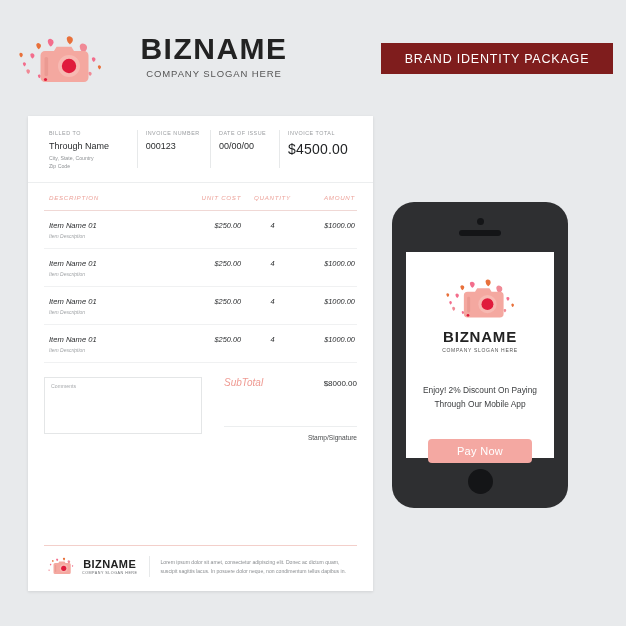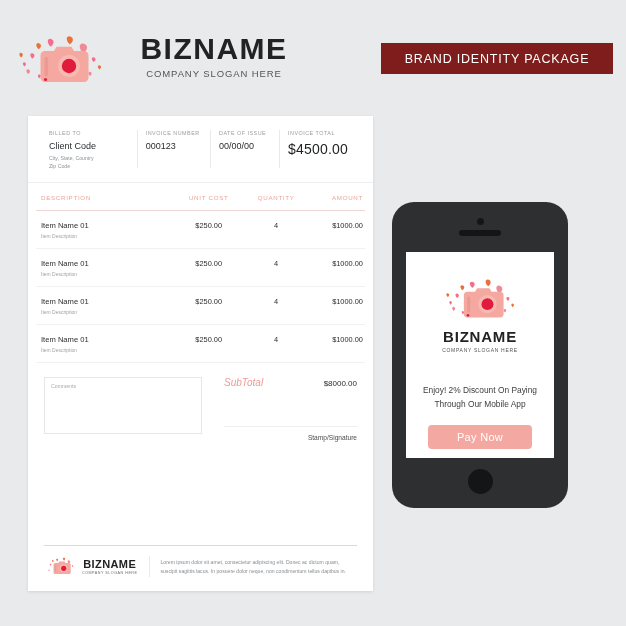--- a/index.html
+++ b/index.html
@@ -64,31 +64,31 @@
   .bc-3 { width:77px; }
   .bc-4 { width:80px; }
   .bl-label {
     font-size:5.4px; letter-spacing:0.5px; color:#9a9da0; margin-bottom:5px;
   }
   .bl-main { font-size:9px; color:#2b2d2f; }
   .bl-sub { font-size:5.2px; color:#8e9194; line-height:8px; margin-top:3px; }
   .bl-total { font-size:14px; color:#1f2123; letter-spacing:0.2px; }
 
   
-  .tbl { padding:0 8px; }
+  .tbl { padding:0 16px;font-style:italic; }
   .tbl-head {
     display:flex; padding:11px 0 9px 0; border-bottom:1px solid #f0d8d5;
   }
   .tbl-head div { font-size:6.2px; letter-spacing:0.7px; color:#eda49c; }
   .tbl-row {
     display:flex; align-items:flex-start; padding:10px 0 9px 0;
     border-bottom:1px solid #f0f1f2;
   }
   .c-desc { width:42%; padding-left:5px; }
-  .c-cost { width:21%; text-align:center; }
+  .c-cost { width:21%; text-align:right; }
   .c-qty  { width:20%; text-align:center; }
   .c-amt  { width:17%; text-align:right; padding-right:2px; }
   .it-name { font-size:7.6px; color:#2b2d2f; }
   .it-desc { font-size:5px; color:#a0a3a6; margin-top:3px; }
   .it-val { font-size:7.4px; color:#2b2d2f; }
 
   
   .totals-area { display:flex; padding:14px 16px 0 16px; }
   .comments-box {
     width:158px; height:57px; border:1px solid #e4e6e7; padding:5px 6px;
@@ -138,21 +138,21 @@
   }
   .ph-logo { position:relative; width:90px; height:48px; margin:24px auto 0 auto; }
   .ph-brand { text-align:center; margin-top:4px; }
   .ph-name { font-size:15px; font-weight:bold; letter-spacing:0.8px; color:#222; }
   .ph-slogan { font-size:5px; letter-spacing:0.7px; color:#555; margin-top:2px; }
   .ph-promo {
     margin:30px 12px 8px 12px; text-align:center;
     font-size:8.4px; line-height:14px; color:#3b3d3f;
   }
   .ph-pay {
-    display:block; margin:14px auto 0 auto; width:104px; height:24px;
+    display:block; margin:28px auto 0 auto; width:104px; height:24px;
     background:#f4a8a2; border:none; border-radius:4px;
     color:#ffffff; font-size:11px; font-family:"Liberation Sans", sans-serif;
     letter-spacing:0.3px; cursor:pointer;
   }
 
   
   .cam-svg { width:100%; height:100%; display:block; }
 </style>
 </head>
 <body>
@@ -196,21 +196,21 @@
   <div class="banner">
     <span>BRAND IDENTITY PACKAGE</span>
   </div>
 
   <div class="sheet">
 
 
     <div class="bill-strip">
       <div class="bill-col bc-1">
         <div class="bl-label">BILLED TO</div>
-        <div class="bl-main">Client Code</div>
+        <div class="bl-main">Through Name</div>
         <div class="bl-sub">City, State, Country</div>
         <div class="bl-sub" style="margin-top:0">Zip Code</div>
       </div>
       <div class="bill-col bc-2">
         <div class="bl-label">INVOICE NUMBER</div>
         <div class="bl-main">000123</div>
       </div>
       <div class="bill-col bc-3">
         <div class="bl-label">DATE OF ISSUE</div>
         <div class="bl-main">00/00/00</div>

